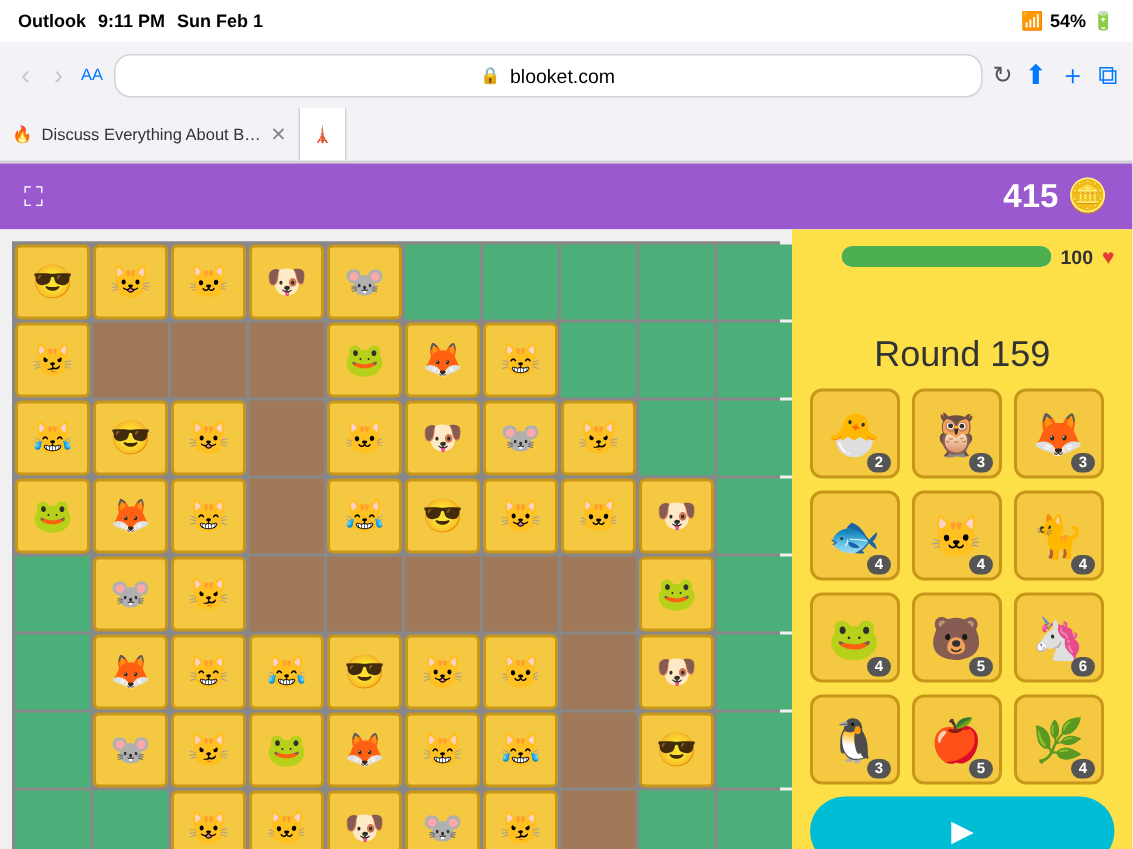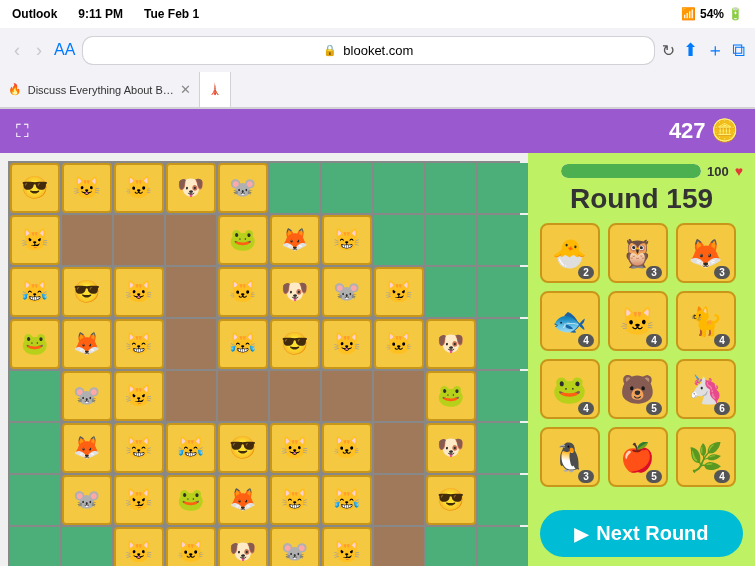--- a/index.html
+++ b/index.html
@@ -3,31 +3,31 @@
   <meta charset="utf-8">
   <style>
     * { margin: 0; padding: 0; box-sizing: border-box; }
     body { width: 755px; height: 566px; overflow: hidden; font-family: -apple-system, BlinkMacSystemFont, 'Segoe UI', sans-serif; background: #fff; }
 
     
     .status-bar {
       display: flex; align-items: center; justify-content: space-between;
       padding: 4px 12px; background: #fff; height: 28px; font-size: 12px; font-weight: 600;
     }
-    .status-left { display: flex; align-items: center; gap: 21px; }
+    .status-left { display: flex; align-items: center; gap: 8px; }
     .status-right { display: flex; align-items: center; gap: 4px; }
 
     
     .browser-chrome { background: #f2f2f7; border-bottom: 1px solid #d1d1d6; }
     .browser-toolbar {
       display: flex; align-items: center; padding: 6px 10px; gap: 8px; height: 44px;
     }
     .nav-btn { background: none; border: none; font-size: 18px; color: #007AFF; cursor: pointer; padding: 2px 4px; }
     .nav-btn.disabled { color: #c7c7cc; }
-    .reader-btn { font-size: 16px; color: #007AFF; background: none; border: none; cursor: pointer; }
+    .reader-btn { font-size: 11px; color: #007AFF; background: none; border: none; cursor: pointer; }
     .url-bar {
       flex: 1; background: #fff; border-radius: 10px; padding: 6px 12px;
       display: flex; align-items: center; justify-content: center; gap: 6px;
       font-size: 13px; color: #000; box-shadow: 0 0 0 1px #d1d1d6;
     }
     .lock-icon { font-size: 11px; color: #555; }
     .refresh-btn { background: none; border: none; font-size: 16px; color: #555; cursor: pointer; }
     .share-btn, .add-btn, .tabs-btn { background: none; border: none; font-size: 18px; color: #007AFF; cursor: pointer; }
 
     
@@ -70,31 +70,31 @@
       width: 50px; height: 50px; display: flex; align-items: center; justify-content: center;
       font-size: 22px; position: relative; overflow: hidden;
     }
     .cell.grass { background: #4caf7a; }
     .cell.path { background: #a0785a; }
     .cell.tower { background: #f5c842; border: 2px solid #c8971a; border-radius: 4px; }
 
     
     .sidebar {
       flex: 1; padding: 10px 12px; display: flex; flex-direction: column; gap: 8px;
-      background: #bef264;
+      background: #fde047;
     }
     .health-bar-container { display: flex; flex-direction: column; gap: 4px; }
     .health-bar-row { display: flex; align-items: center; gap: 6px; justify-content: flex-end; }
     .health-bar {
       width: 140px; height: 14px; background: #e0e0e0; border-radius: 7px; overflow: hidden;
     }
     .health-fill { height: 100%; background: #4caf50; border-radius: 7px; }
     .health-text { font-size: 13px; font-weight: bold; color: #333; }
     .heart-icon { color: #e53935; font-size: 14px; }
-    .round-label { text-align: center; font-size: 28px; font-weight: bold; color: #333; }
+    .round-label { text-align: center; font-size: 24px; font-weight: normal; color: #333; margin-top: 40px; }
 
     
     .tower-cards { display: grid; grid-template-columns: repeat(3, 60px); gap: 8px; }
     .tower-card {
       width: 60px; height: 60px; background: #f5c842; border: 2px solid #c8971a;
       border-radius: 8px; display: flex; align-items: center; justify-content: center;
       font-size: 28px; position: relative; cursor: pointer;
     }
     .tower-card .count-badge {
       position: absolute; bottom: 2px; right: 4px;
@@ -111,21 +111,21 @@
     }
     .play-icon { font-size: 18px; }
   </style>
 </head>
 <body>
 
 <div class="status-bar">
   <div class="status-left">
     <span>Outlook</span>
     <span>9:11 PM</span>
-    <span>Tue Feb 1</span>
+    <span>Sun Feb 1</span>
   </div>
   <div class="status-right">
     <span>📶</span>
     <span>54%</span>
     <span>🔋</span>
   </div>
 </div>
 
 <div class="browser-chrome">
   <div class="browser-toolbar">
@@ -152,21 +152,21 @@
     </div>
     <div class="tab active">
       <span class="favicon">🗼</span>
     </div>
   </div>
 </div>
 
 <div class="game-header">
   <button class="expand-btn">⛶</button>
   <div class="coins-display">
-    <span>427</span>
+    <span>415</span>
     <span>🪙</span>
   </div>
 </div>
 
 <div class="game-area">
 
   <div class="game-grid-container">
     <div class="game-grid" id="game-grid">
     <div class="cell tower">😎</div>
         <div class="cell tower">😺</div>
@@ -274,17 +274,16 @@
         <div class="tower-card">🐸<span class="count-badge">4</span></div>
         <div class="tower-card">🐻<span class="count-badge">5</span></div>
         <div class="tower-card">🦄<span class="count-badge">6</span></div>
         <div class="tower-card">🐧<span class="count-badge">3</span></div>
         <div class="tower-card">🍎<span class="count-badge">5</span></div>
         <div class="tower-card">🌿<span class="count-badge">4</span></div>
       </div>
 
     <button class="next-round-btn">
       <span class="play-icon">▶</span>
-      <span>Next Round</span>
     </button>
 
   </div>
 </div>
 
 </body></html>

